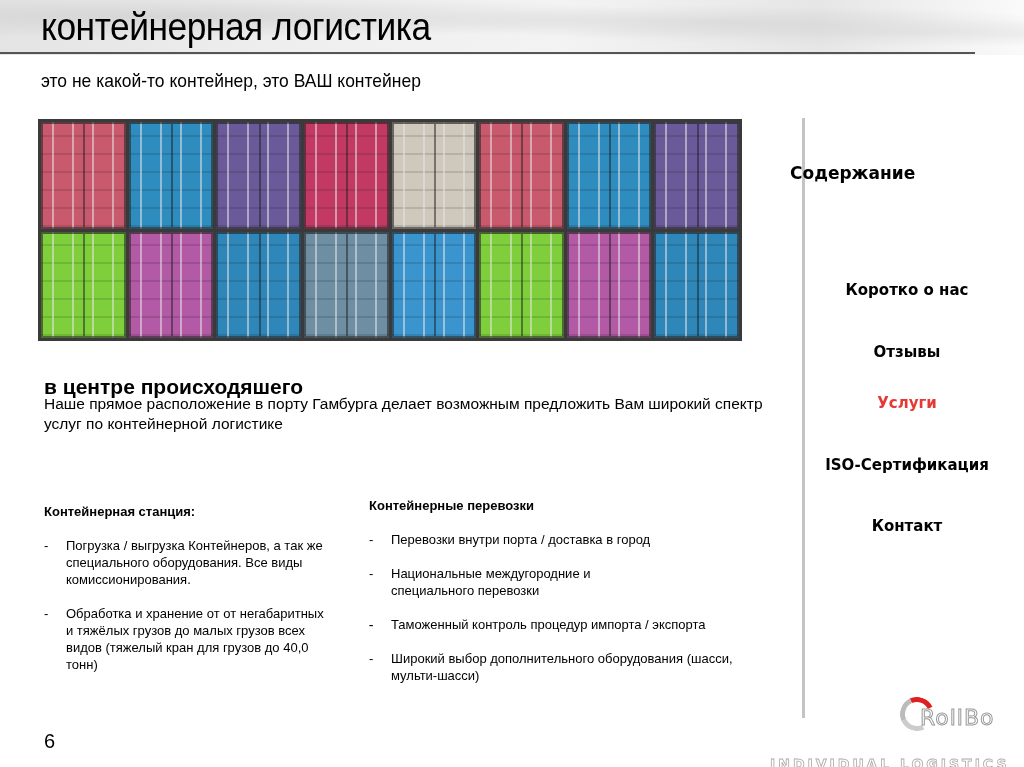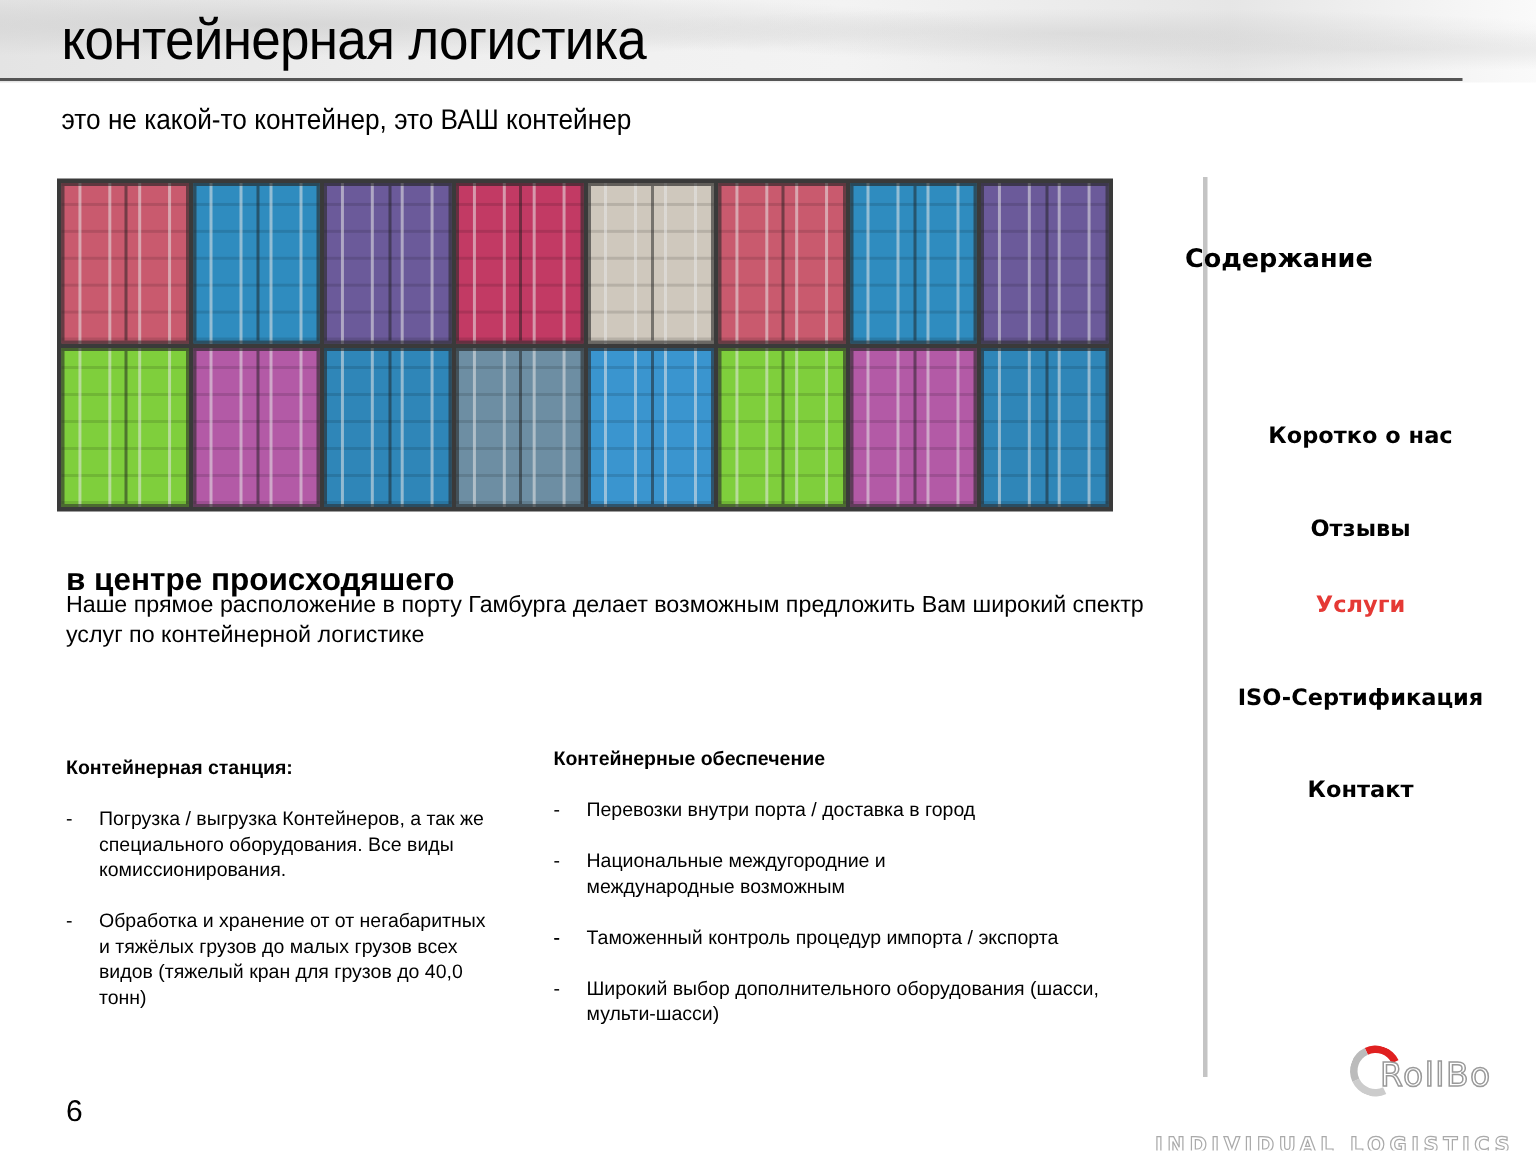--- a/index.html
+++ b/index.html
@@ -82,28 +82,28 @@
     <span class="dash">-</span>
     <span>Погрузка / выгрузка Контейнеров, а так же специального оборудования. Все виды комиссионирования.</span>
   </div>
   <div class="item">
     <span class="dash">-</span>
     <span>Обработка и хранение от от негабаритных и тяжёлых грузов до малых грузов всех видов (тяжелый кран для грузов до 40,0 тонн)</span>
   </div>
 </div>
 
 <div class="col" style="left:369px; top:477px; width:370px;">
-  <div class="head">Контейнерные обеспечение</div>
+  <div class="head">Контейнерные перевозки</div>
   <div class="item">
     <span class="dash">-</span>
     <span>Перевозки внутри порта / доставка в город</span>
   </div>
   <div class="item" style="width:240px">
     <span class="dash">-</span>
-    <span>Национальные междугородние и международные возможным</span>
+    <span>Национальные междугородние и специального перевозки</span>
   </div>
   <div class="item">
     <span class="dash">-</span>
   </div>
   <div class="item">
     <span class="dash">-</span>
     <span>Таможенный контроль процедур импорта / экспорта</span>
   </div>
   <div class="item" style="width:350px">
     <span class="dash">-</span>

